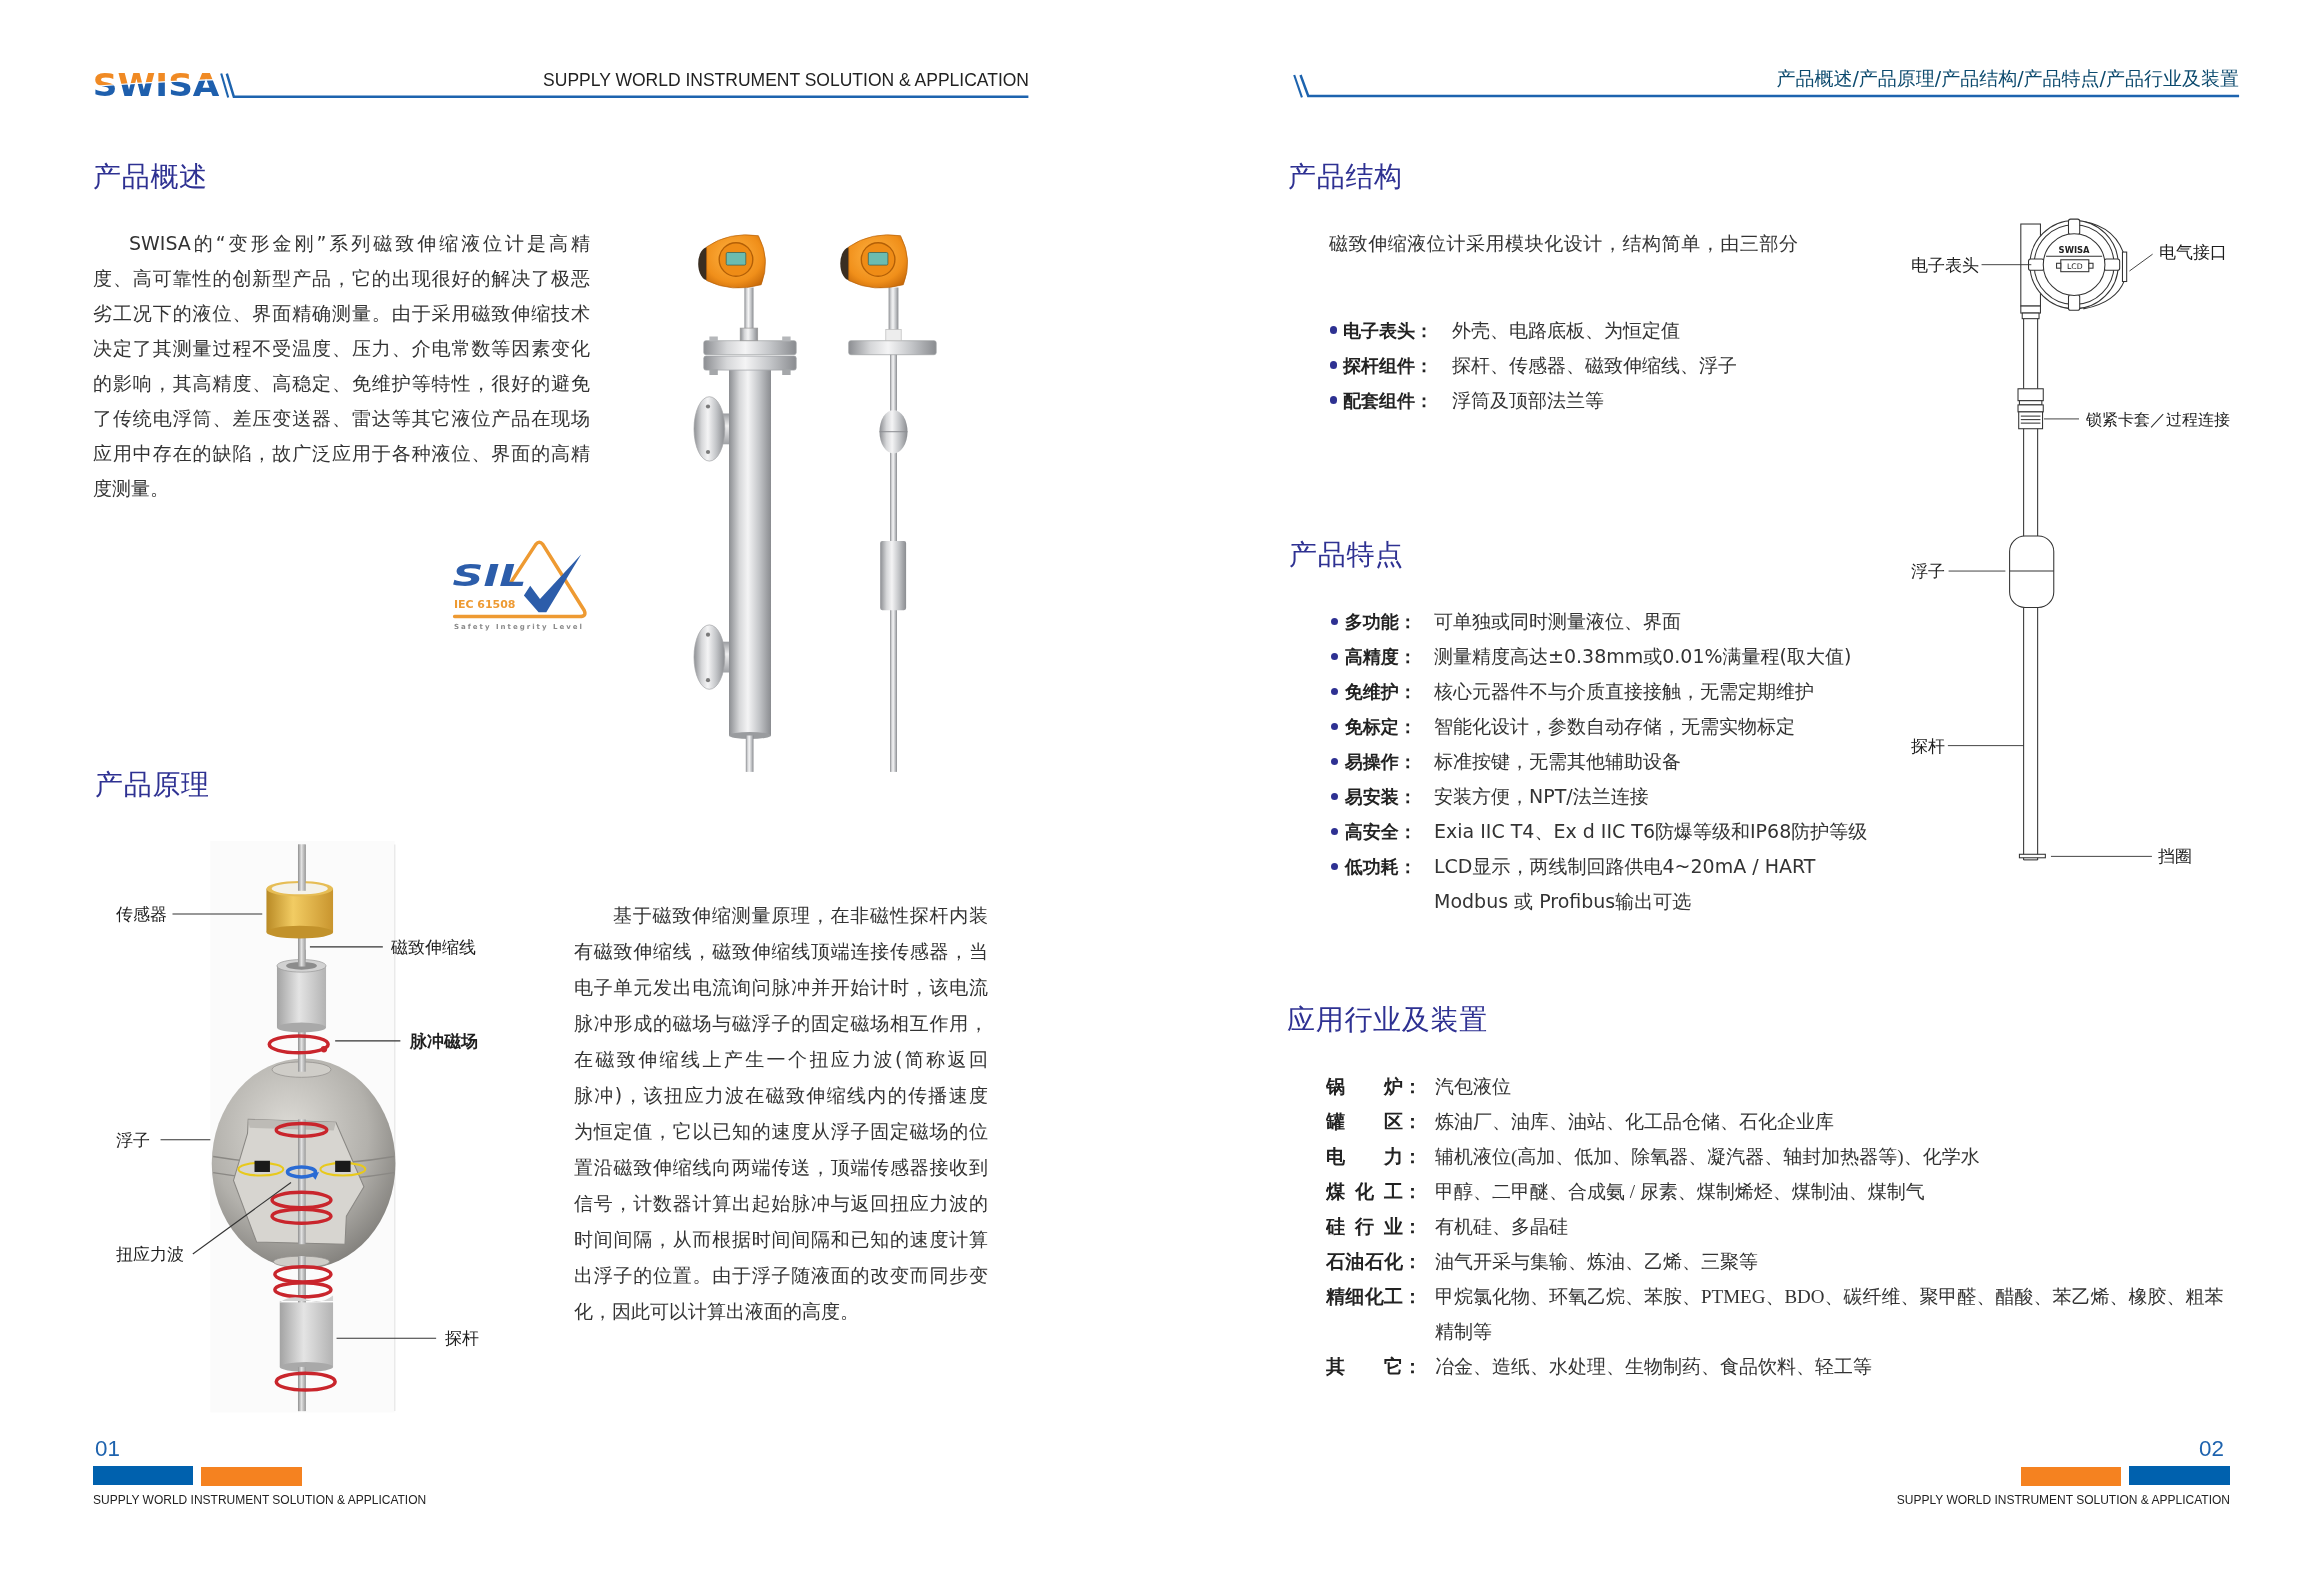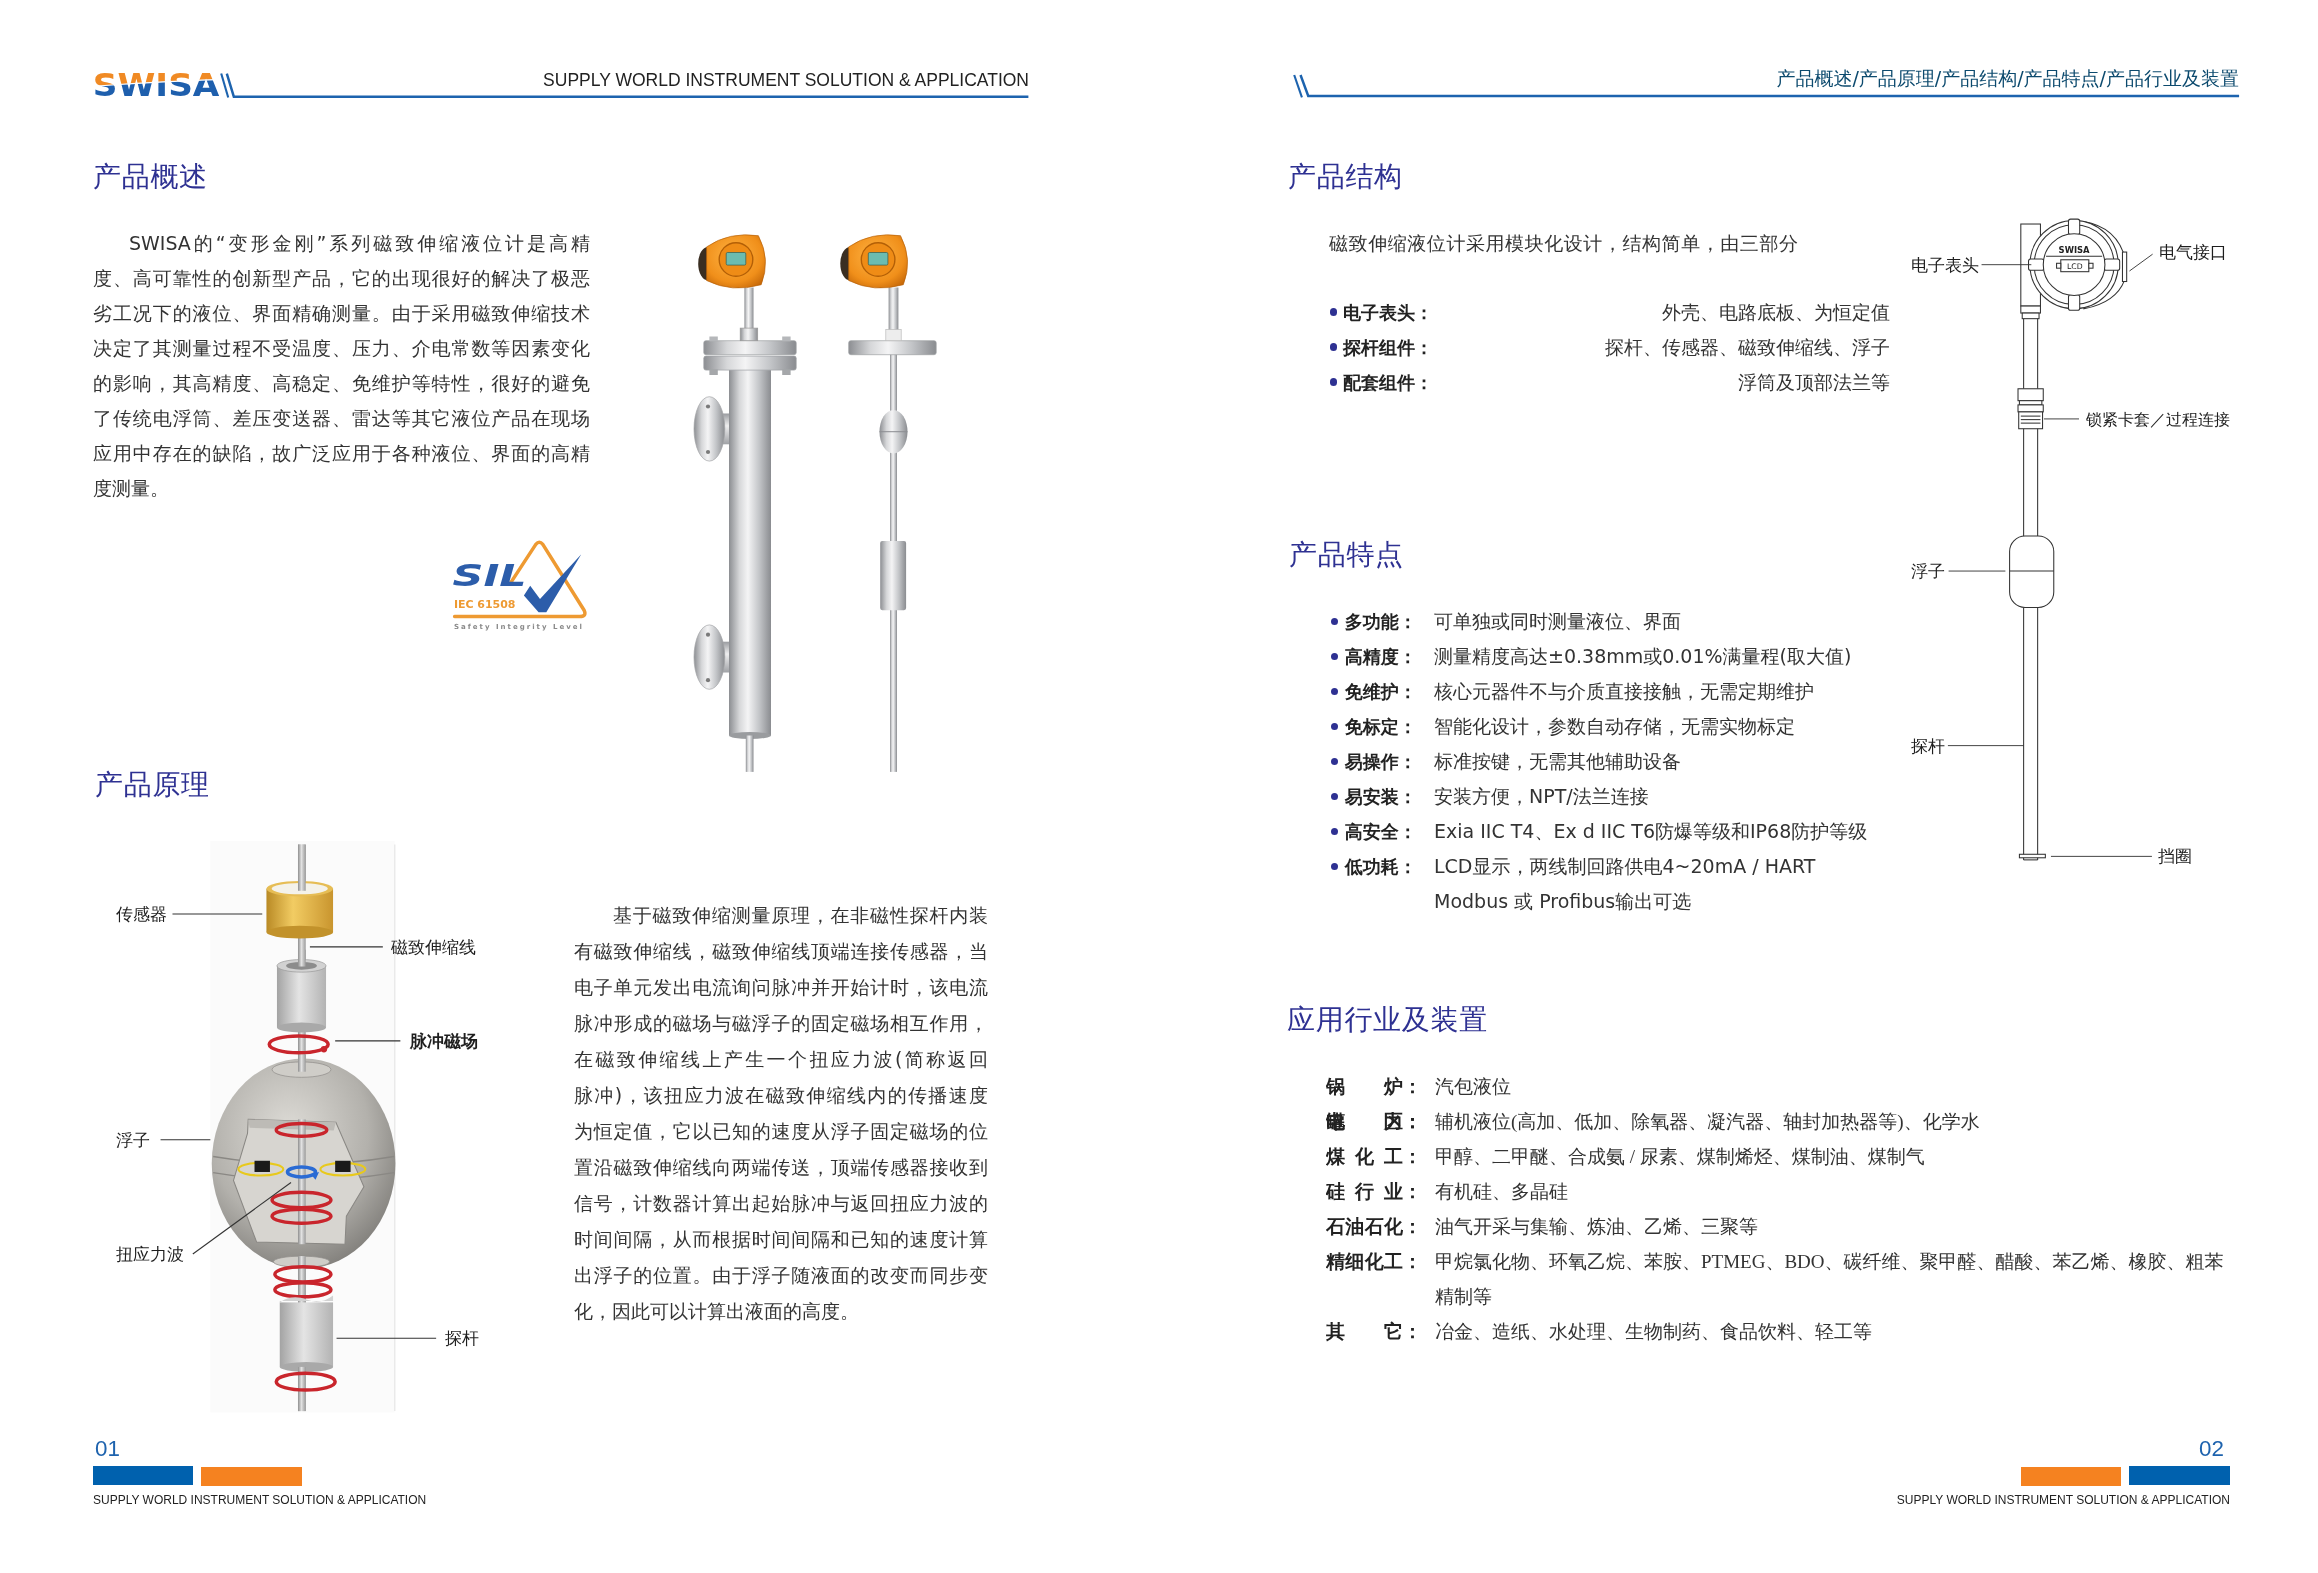--- a/index.html
+++ b/index.html
@@ -11,21 +11,21 @@
     .para{position:absolute;font-size:19px;color:#333;}
     .jl{display:block;overflow:hidden;text-align:justify;text-align-last:justify;}
     .ll{display:block;overflow:hidden;white-space:nowrap;text-align:left;}
     .ov .jl,.ov .ll{height:35px;line-height:35px;}
     .pr .jl,.pr .ll{height:36px;line-height:36px;}
     .st .jl,.st .ll{height:36px;line-height:36px;}
     .indent52{padding-left:36px;}
     .indent56{padding-left:39px;}
     .indent57{padding-left:40px;}
 
-    .comp-list{position:absolute;left:1329px;top:295px;width:561px;font-size:19px;text-align:right;}
+    .comp-list{position:absolute;left:1329px;top:313px;width:561px;font-size:19px;}
     .comp-item{position:relative;height:35px;line-height:35px;padding-left:123px;white-space:nowrap;}
     .bullet{position:absolute;width:7.7px;height:7.7px;border-radius:50%;background:#2E3192;}
     .comp-item .bullet{left:0.7px;top:13.3px;}
     .comp-label{position:absolute;left:14px;top:0;font-weight:bold;font-size:18px;color:#222;}
 
     .feat-list{position:absolute;left:1330px;top:604px;width:575px;font-size:19px;}
     .feat-item{position:relative;padding-left:104px;}
     .feat-item .bullet{left:0.7px;top:13.7px;}
     .feat-label{position:absolute;left:14.7px;top:0;line-height:35px;font-weight:bold;font-size:18px;color:#222;white-space:nowrap;text-align:center;}
     .fline{height:35px;line-height:35px;white-space:nowrap;}
@@ -395,20 +395,21 @@
   <div class="heading" style="left:1287px;top:1006px;">应用行业及装置</div>
   <div class="app-list">
     <div class="app-item">
       <span class="app-label">锅炉</span>
       <span class="app-colon">：</span>
       <div class="aline">汽包液位</div>
     </div>
     <div class="app-item">
       <span class="app-label">罐区</span>
       <span class="app-colon">：</span>
+      <div class="aline">炼油厂、油库、油站、化工品仓储、石化企业库</div>
     </div>
     <div class="app-item">
       <span class="app-label">电力</span>
       <span class="app-colon">：</span>
       <div class="aline">辅机液位(高加、低加、除氧器、凝汽器、轴封加热器等)、化学水</div>
     </div>
     <div class="app-item">
       <span class="app-label">煤化工</span>
       <span class="app-colon">：</span>
       <div class="aline">甲醇、二甲醚、合成氨 / 尿素、煤制烯烃、煤制油、煤制气</div>

